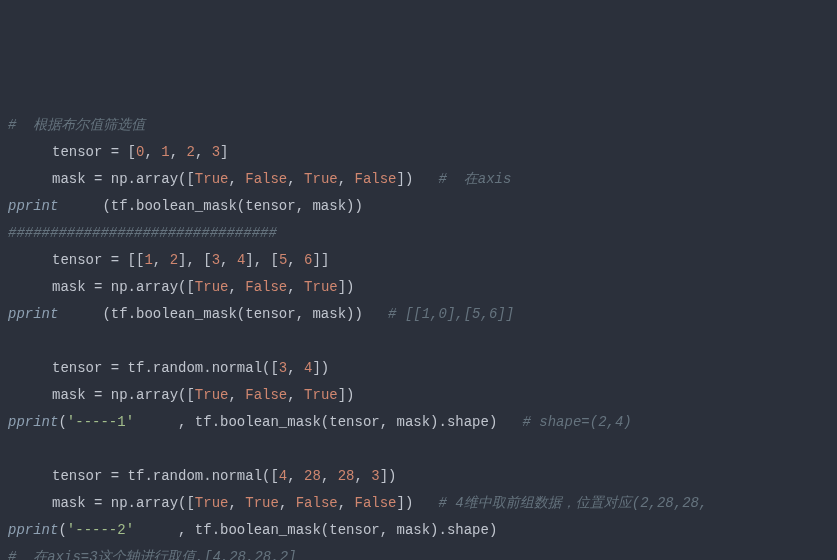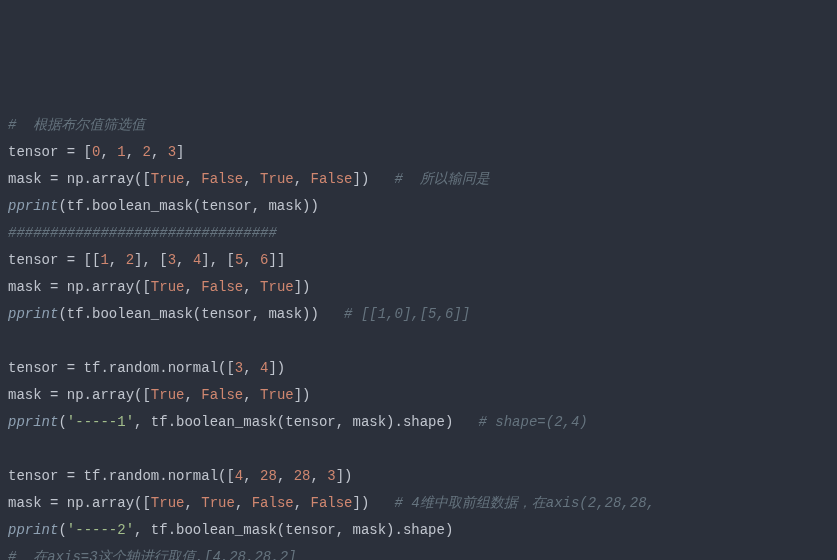--- a/index.html
+++ b/index.html
@@ -13,47 +13,47 @@
     width: 837px;
     height: 560px;
     overflow: hidden;
     white-space: pre;
   }
   .code-area {
     padding: 4px 8px 8px 8px;
   }
   .c-comment { color: #65737e; font-style: italic; text-align: center; }
   .c-funcname{ color: #8fa1b3; font-style: italic; }
-  .c-default { color: #c0c5ce; }
+  .c-default { color: #c0c5ce; margin-left: 44px; }
   .c-op      { color: #c0c5ce; }
   .c-num     { color: #d08770; }
   .c-bool    { color: #d08770; text-align: right; }
   .c-str     { color: #a3be8c; }
   .c-punct   { color: #c0c5ce; }
 </style>
 </head>
 <body>
 
 
 
 <div class="code-area"><span><span class="c-comment">#  根据布尔值筛选值</span></span>
 <span><span class="c-default">tensor </span><span class="c-op">= [</span><span class="c-num">0</span><span class="c-punct">, </span><span class="c-num">1</span><span class="c-punct">, </span><span class="c-num">2</span><span class="c-punct">, </span><span class="c-num">3</span><span class="c-punct">]</span></span>
-<span><span class="c-default">mask </span><span class="c-op">= np.array([</span><span class="c-bool">True</span><span class="c-punct">, </span><span class="c-bool">False</span><span class="c-punct">, </span><span class="c-bool">True</span><span class="c-punct">, </span><span class="c-bool">False</span><span class="c-punct">])   </span><span class="c-comment">#  所以输同是</span></span>
+<span><span class="c-default">mask </span><span class="c-op">= np.array([</span><span class="c-bool">True</span><span class="c-punct">, </span><span class="c-bool">False</span><span class="c-punct">, </span><span class="c-bool">True</span><span class="c-punct">, </span><span class="c-bool">False</span><span class="c-punct">])   </span><span class="c-comment">#  在axis</span></span>
 <span><span class="c-funcname">pprint</span><span class="c-default">(tf.boolean_mask(tensor, mask))</span></span>
 <span><span class="c-comment">################################</span></span>
 <span><span class="c-default">tensor </span><span class="c-op">= [[</span><span class="c-num">1</span><span class="c-punct">, </span><span class="c-num">2</span><span class="c-punct">], [</span><span class="c-num">3</span><span class="c-punct">, </span><span class="c-num">4</span><span class="c-punct">], [</span><span class="c-num">5</span><span class="c-punct">, </span><span class="c-num">6</span><span class="c-punct">]]</span></span>
 <span><span class="c-default">mask </span><span class="c-op">= np.array([</span><span class="c-bool">True</span><span class="c-punct">, </span><span class="c-bool">False</span><span class="c-punct">, </span><span class="c-bool">True</span><span class="c-punct">])</span></span>
 <span><span class="c-funcname">pprint</span><span class="c-default">(tf.boolean_mask(tensor, mask))   </span><span class="c-comment"># [[1,0],[5,6]]</span></span>
 <span><span class="c-default"></span></span>
 <span><span class="c-default">tensor </span><span class="c-op">= tf.random.normal([</span><span class="c-num">3</span><span class="c-punct">, </span><span class="c-num">4</span><span class="c-punct">])</span></span>
 <span><span class="c-default">mask </span><span class="c-op">= np.array([</span><span class="c-bool">True</span><span class="c-punct">, </span><span class="c-bool">False</span><span class="c-punct">, </span><span class="c-bool">True</span><span class="c-punct">])</span></span>
 <span><span class="c-funcname">pprint</span><span class="c-punct">(</span><span class="c-str">'-----1'</span><span class="c-default">, tf.boolean_mask(tensor, mask).shape)   </span><span class="c-comment"># shape=(2,4)</span></span>
 <span><span class="c-default"></span></span>
 <span><span class="c-default">tensor </span><span class="c-op">= tf.random.normal([</span><span class="c-num">4</span><span class="c-punct">, </span><span class="c-num">28</span><span class="c-punct">, </span><span class="c-num">28</span><span class="c-punct">, </span><span class="c-num">3</span><span class="c-punct">])</span></span>
-<span><span class="c-default">mask </span><span class="c-op">= np.array([</span><span class="c-bool">True</span><span class="c-punct">, </span><span class="c-bool">True</span><span class="c-punct">, </span><span class="c-bool">False</span><span class="c-punct">, </span><span class="c-bool">False</span><span class="c-punct">])   </span><span class="c-comment"># 4维中取前组数据，在axis(2,28,28,</span></span>
+<span><span class="c-default">mask </span><span class="c-op">= np.array([</span><span class="c-bool">True</span><span class="c-punct">, </span><span class="c-bool">True</span><span class="c-punct">, </span><span class="c-bool">False</span><span class="c-punct">, </span><span class="c-bool">False</span><span class="c-punct">])   </span><span class="c-comment"># 4维中取前组数据，位置对应(2,28,28,</span></span>
 <span><span class="c-funcname">pprint</span><span class="c-punct">(</span><span class="c-str">'-----2'</span><span class="c-default">, tf.boolean_mask(tensor, mask).shape)</span></span>
 <span><span class="c-comment">#  在axis=3这个轴进行取值,[4,28,28,2]</span></span>
 
 
 </div>
 
 
 
 
 </body></html>

